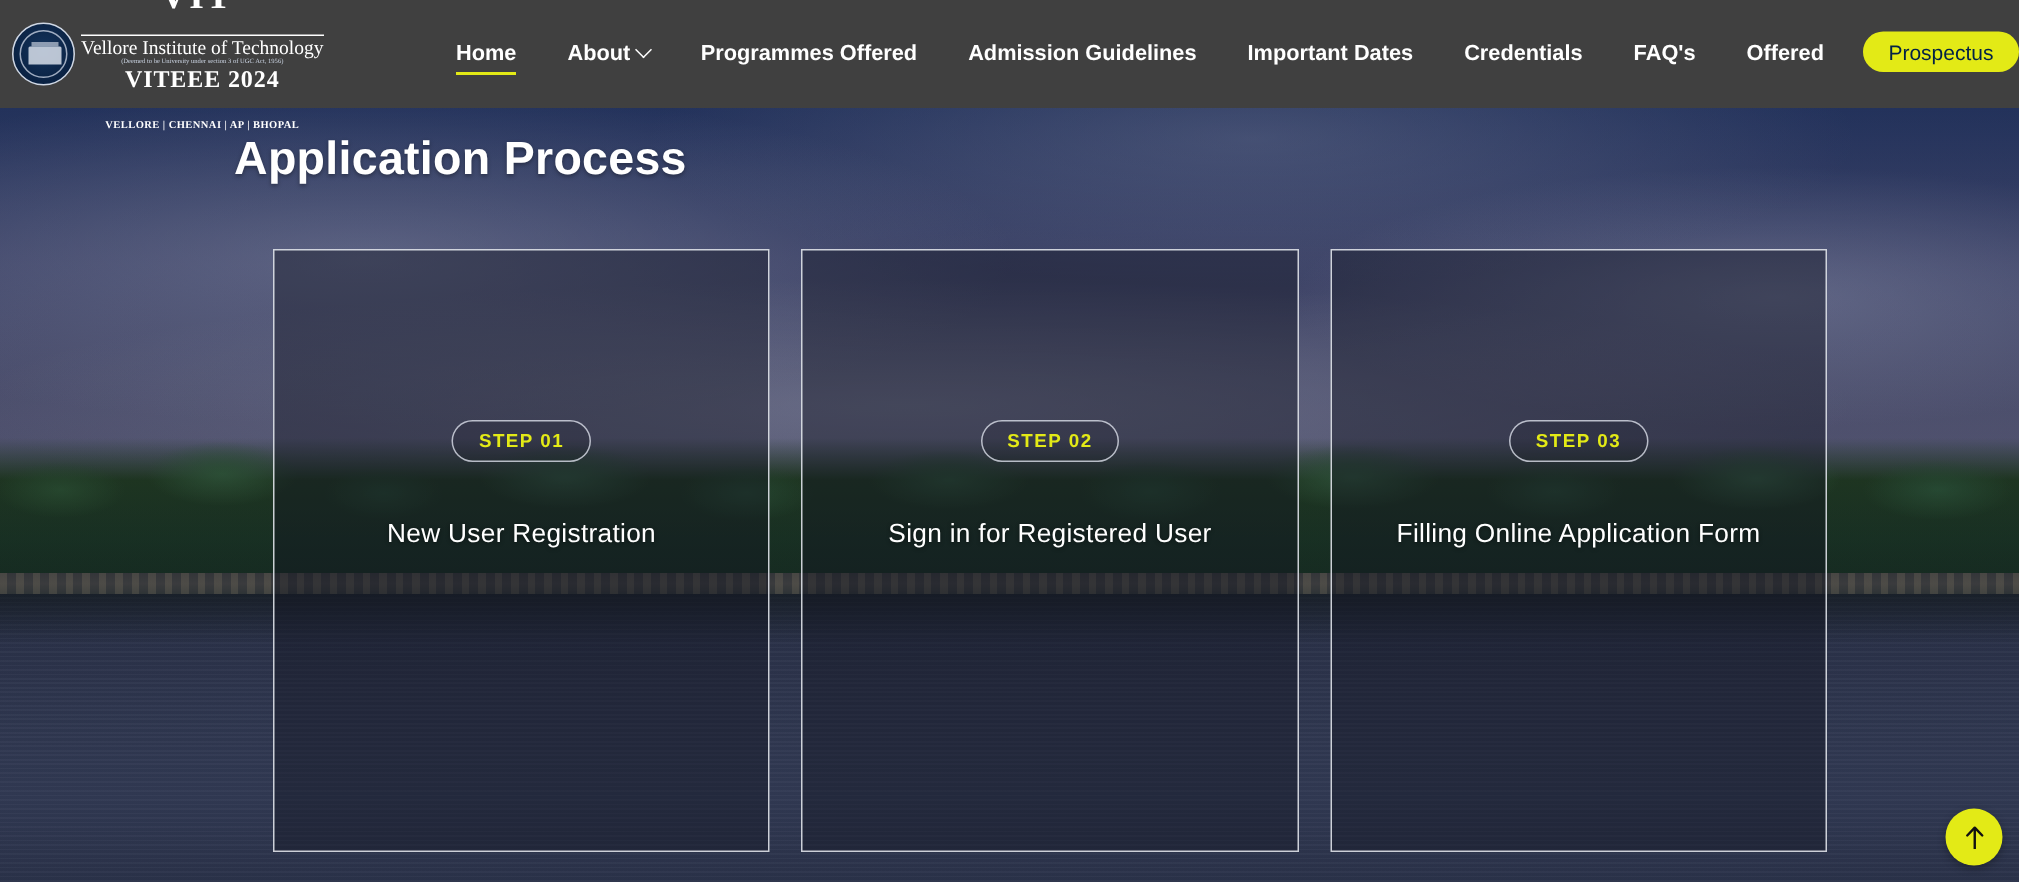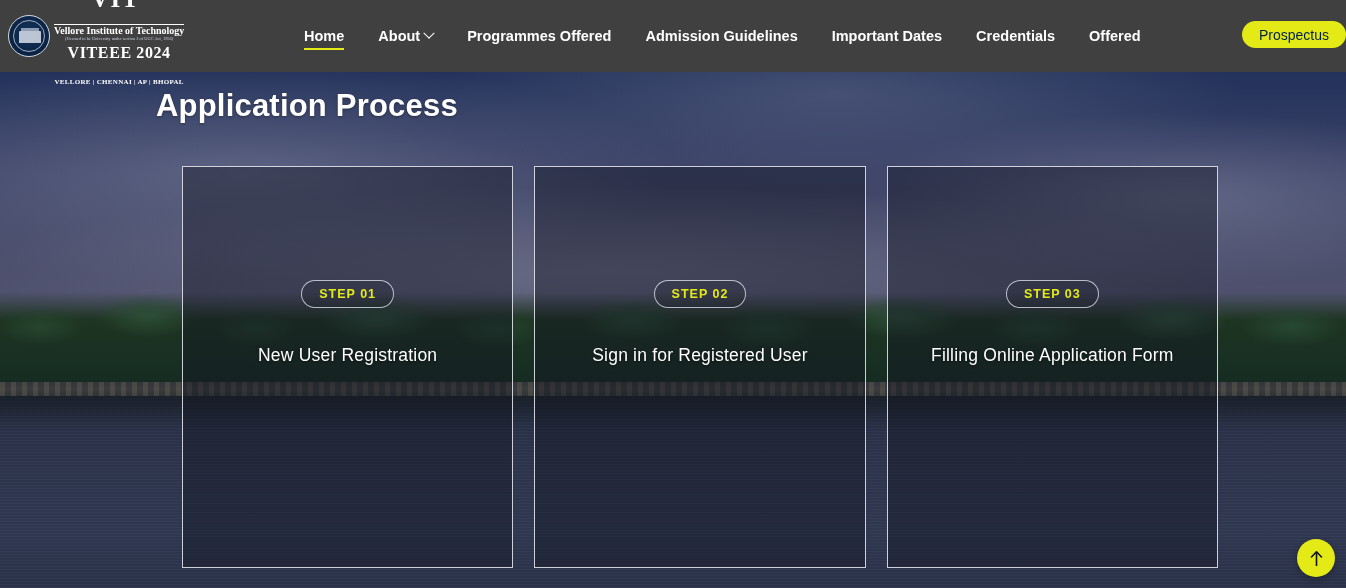--- a/index.html
+++ b/index.html
@@ -127,22 +127,22 @@
     font-family: "Liberation Serif", serif;
     font-weight: bold;
     font-size: 25px;
     color: #ffffff;
     letter-spacing: 1.5px;
     position: relative;
   }
   .logo-vit sup { font-size: 8px; vertical-align: super; }
   .logo-name {
     font-family: "Liberation Serif", serif;
-    font-weight: bold;
-    font-size: 10px;
+    font-weight: normal;
+    font-size: 13px;
     color: #ffffff;
     border-top: 1px solid #ffffff;
     padding-top: 1px;
     margin-top: 13px;
     white-space: nowrap;
   }
   .logo-sub {
     font-family: "Liberation Serif", serif;
     font-size: 4.4px;
     color: #c9d2e0;
@@ -341,20 +341,23 @@
       <a class="nav-item" href="#">
         <span>Admission Guidelines</span>
       </a>
       <a class="nav-item" href="#">
         <span>Important Dates</span>
       </a>
       <a class="nav-item" href="#">
         <span>Credentials</span>
       </a>
       <a class="nav-item" href="#">
+        <span>FAQ's</span>
+      </a>
+      <a class="nav-item" href="#">
         <span>Offered</span>
       </a>
     </nav>
 
     <button class="prospectus-btn">Prospectus</button>
   </div>
 
   <h1 class="page-title">Application Process</h1>
 
   <div class="cards">

